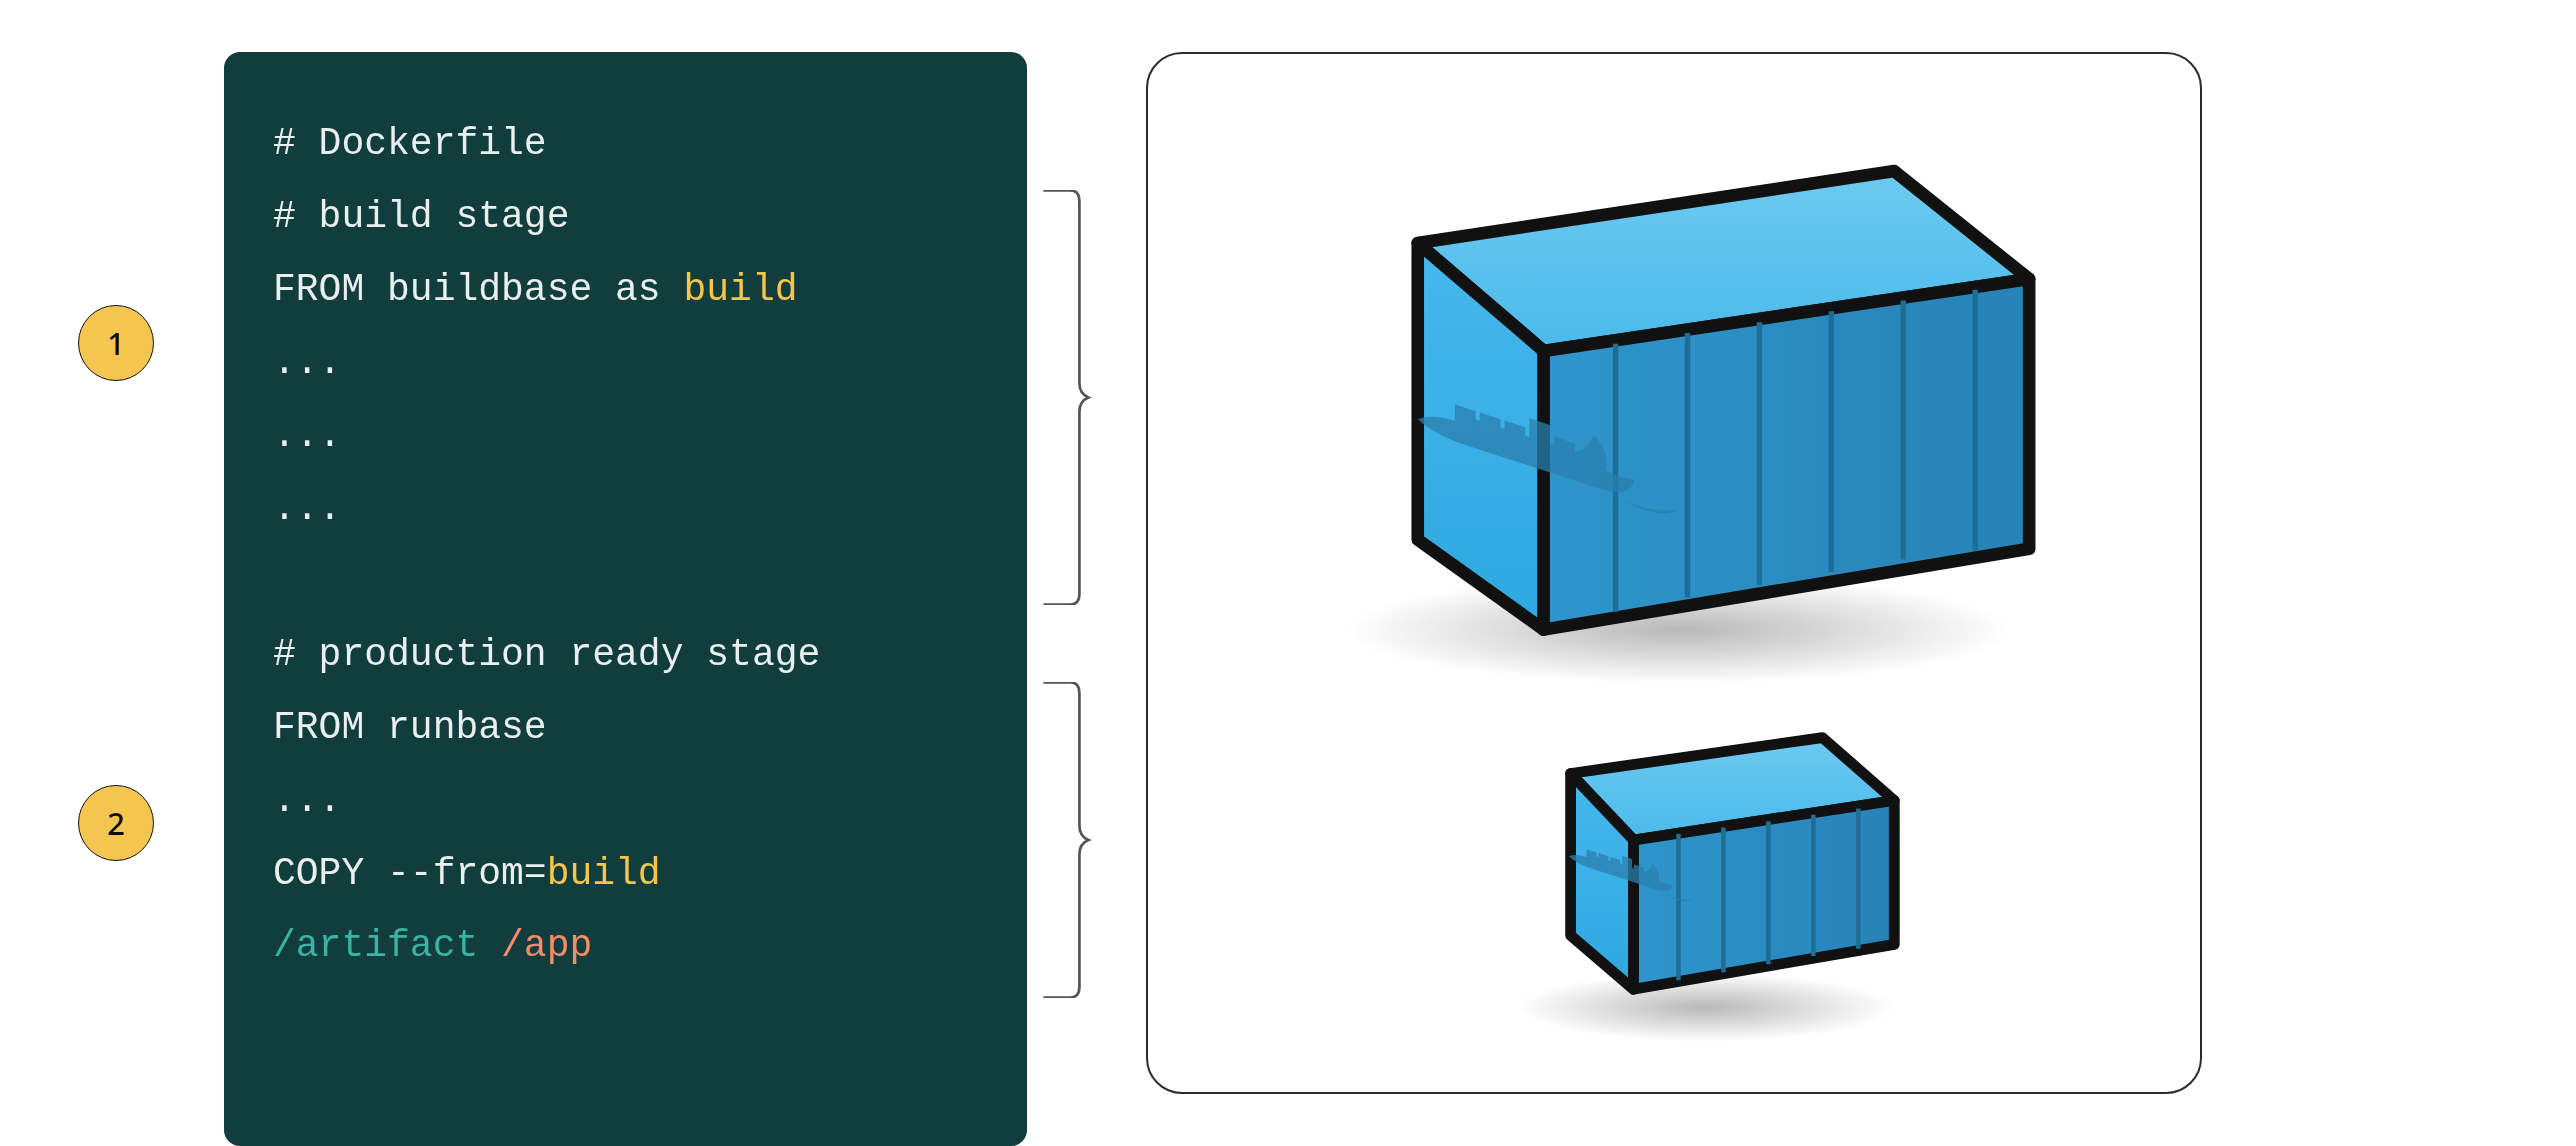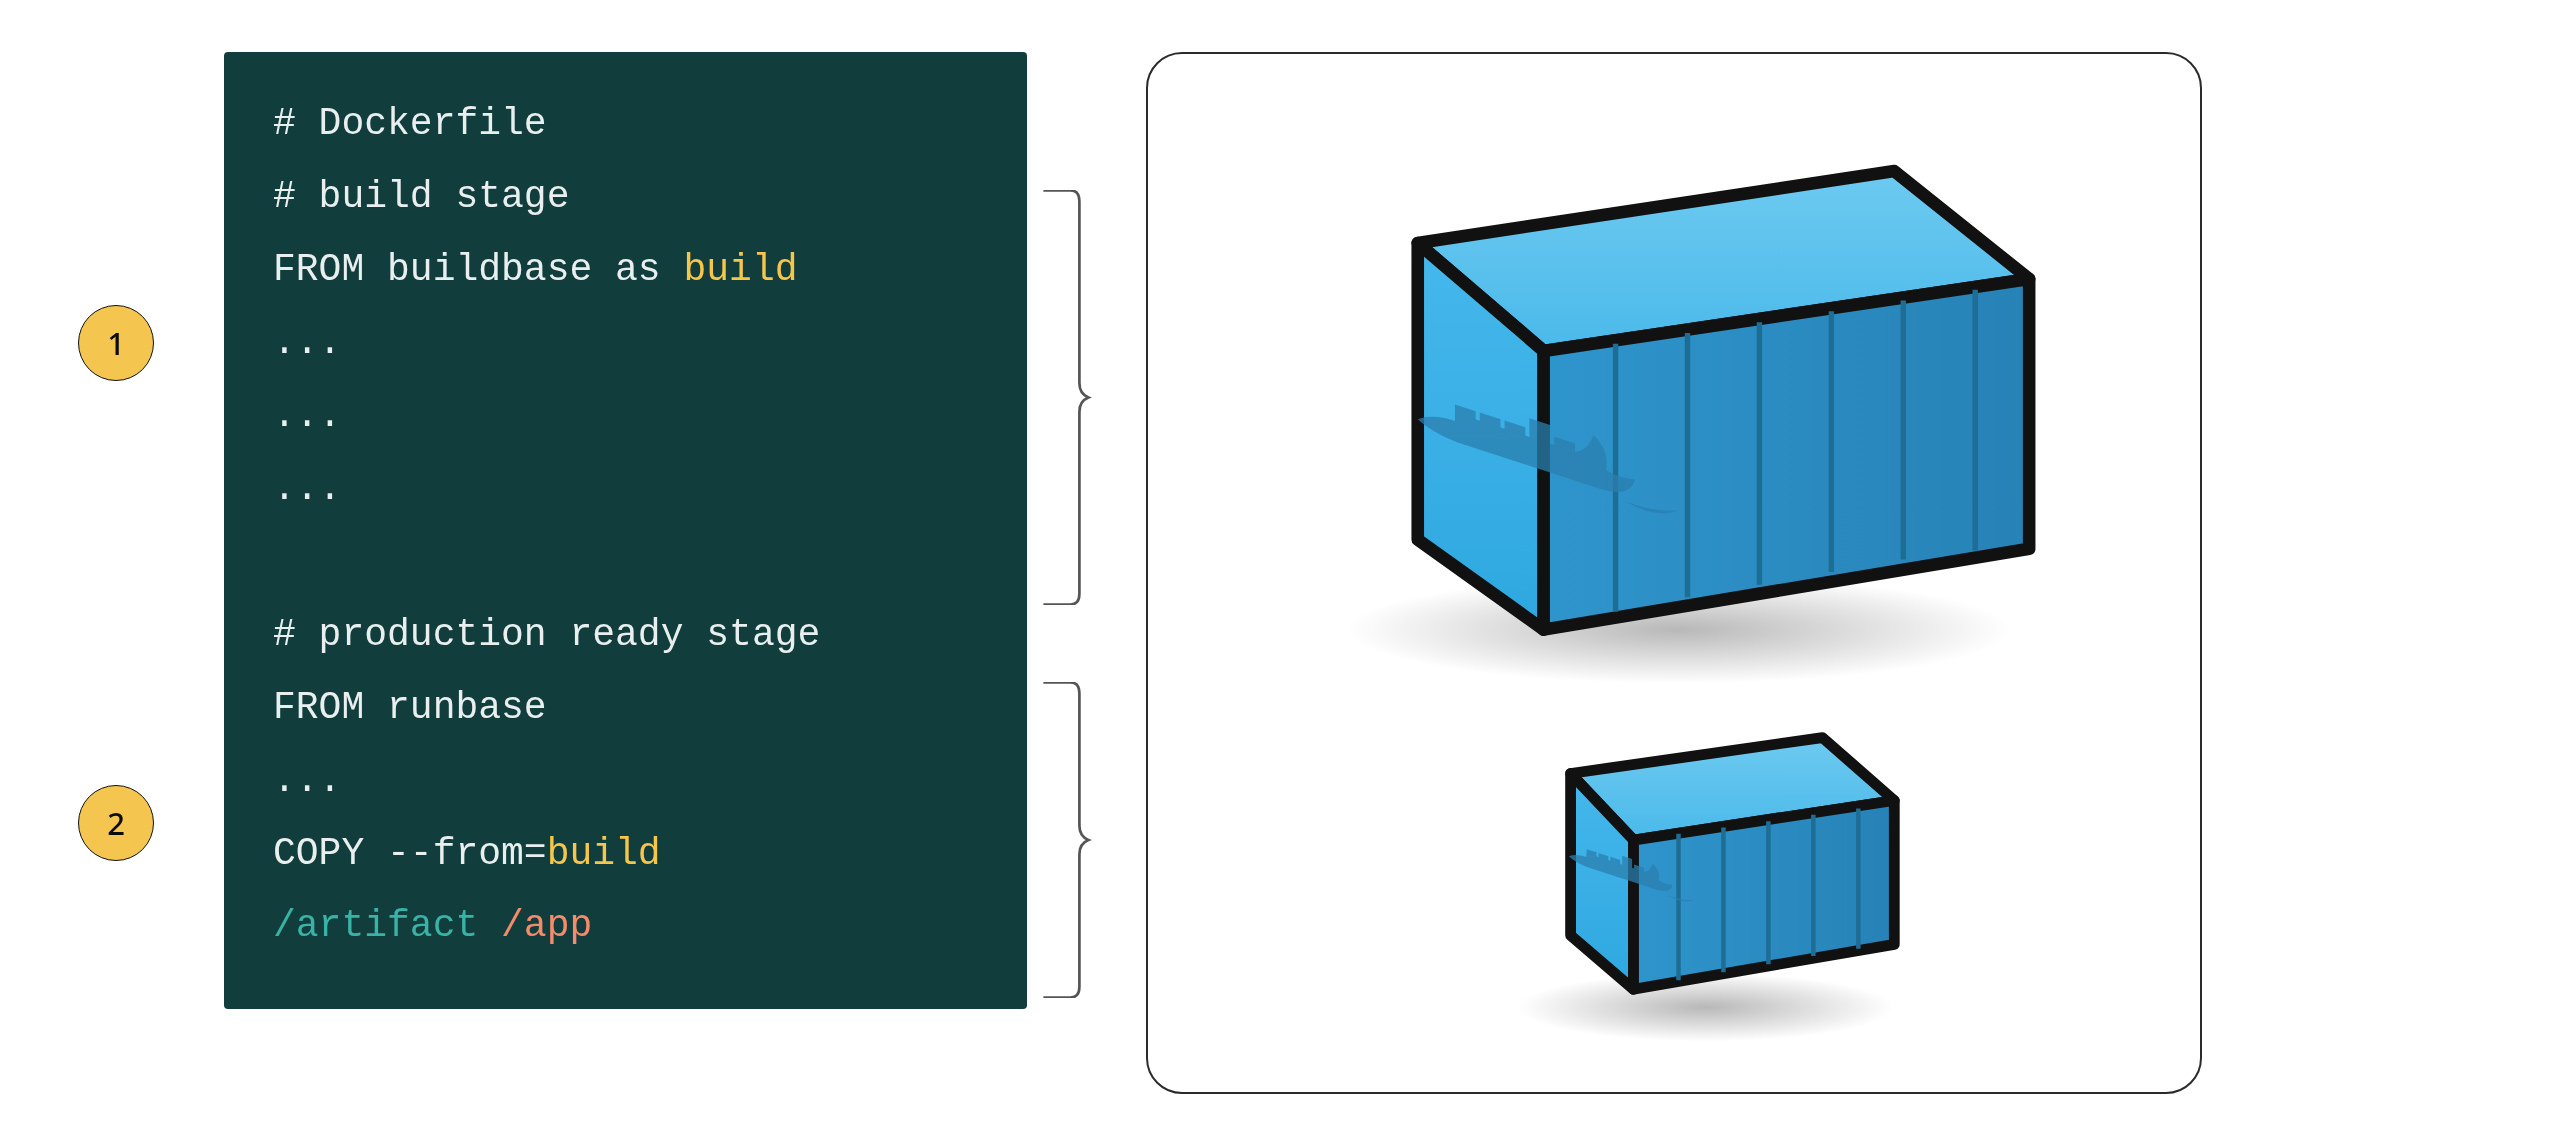--- a/index.html
+++ b/index.html
@@ -32,24 +32,24 @@
     font-family: ui-sans-serif, system-ui, sans-serif;
   }
   .badge-1 { left: 78px; top: 305px; }
   .badge-2 { left: 78px; top: 785px; }
 
   .code-card {
     position: absolute;
     left: 224px;
     top: 52px;
     width: 803px;
-    height: 957px;
+    height: 1094px;
     background: #123d3d;
-    border-radius: 4px;
-    padding: 36px 49px;
+    border-radius: 16px;
+    padding: 56px 49px;
     font-family: "SFMono-Regular", Consolas, "Liberation Mono", Menlo, monospace;
     font-size: 38px;
     line-height: 1.92;
     color: #e9efef;
     white-space: pre;
   }
   .tok-default { color: #e9efef; }
   .tok-yellow  { color: #f5c64a; }
   .tok-teal    { color: #39b3a5; }
   .tok-coral   { color: #f58b6b; }

